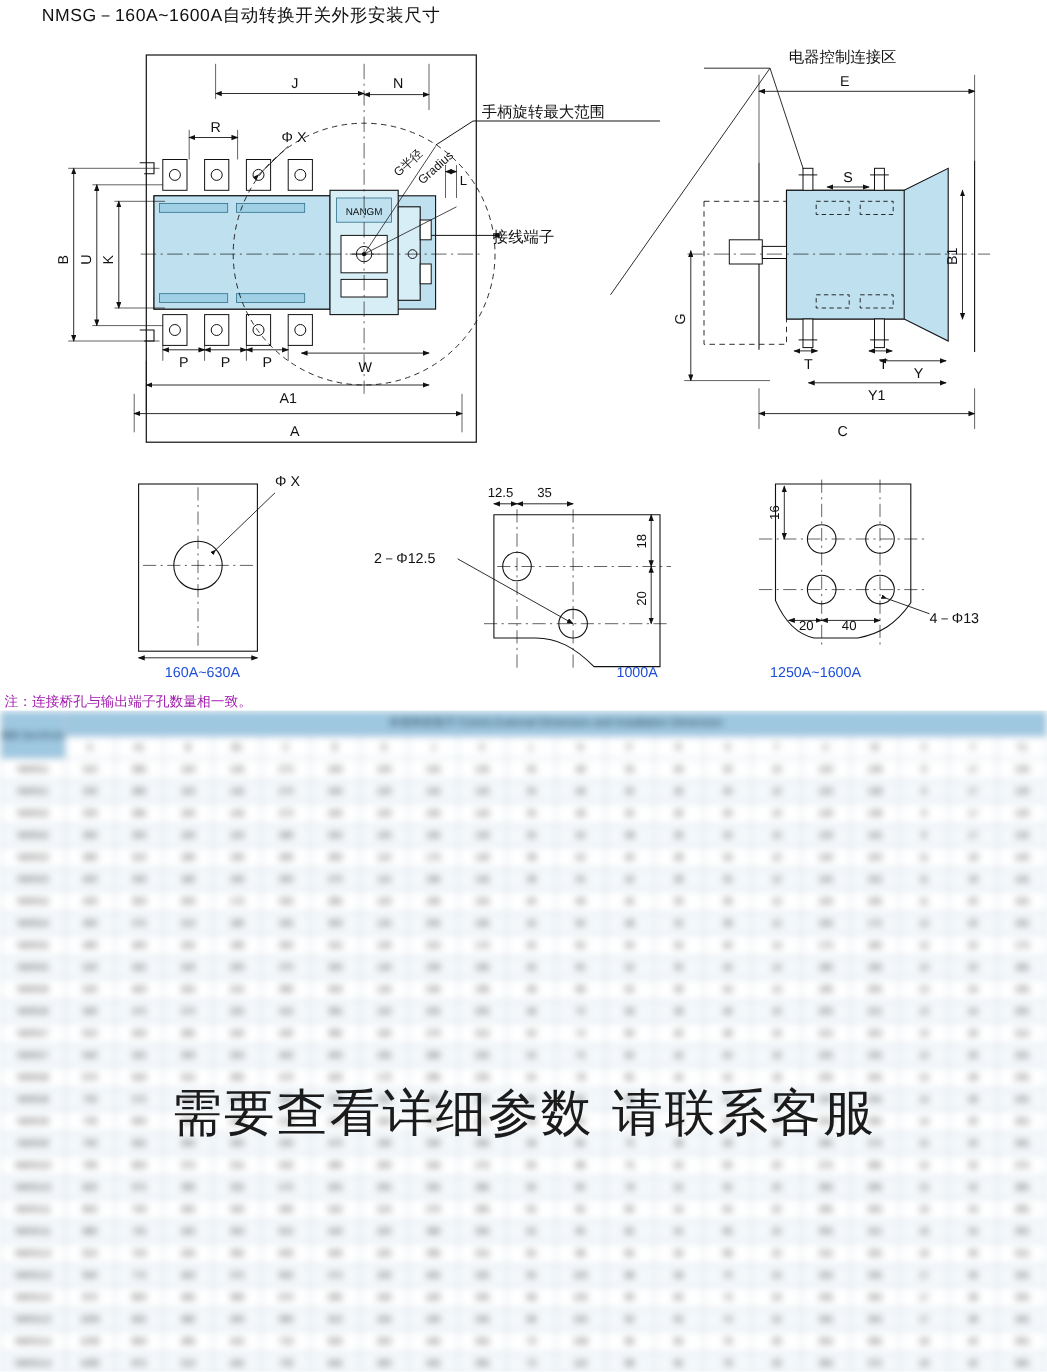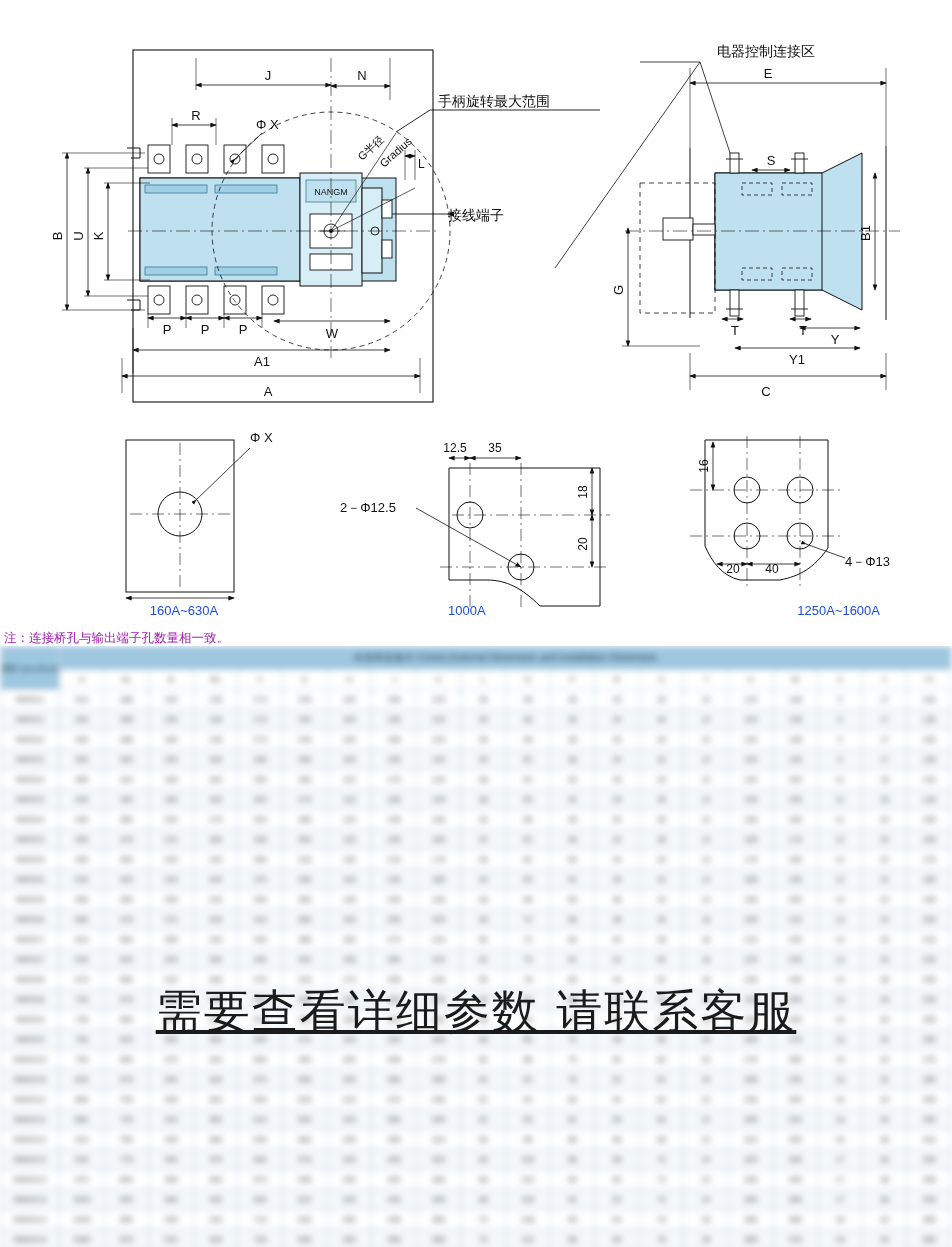--- a/index.html
+++ b/index.html
@@ -59,31 +59,33 @@
   }
   table.spec thead tr.sub th{background:#ffffff;color:#333;height:19px;}
   table.spec tbody tr:nth-child(odd) td{background:#ffffff;}
   table.spec tbody tr:nth-child(even) td{background:#f4f8fb;}
   .head-main{font-size:10px;line-height:12px;}
   .overlay-text{
     position:absolute;left:0;top:335px;width:952px;
     text-align:center;font-size:46px;color:#1b1b1b;
     letter-spacing:2px;white-space:nowrap;
     font-family:"DejaVu Sans","Liberation Sans",sans-serif;
-    text-decoration:underline;
   }
 
   
   svg text{font-family:"Liberation Sans","DejaVu Sans",sans-serif;fill:#111;}
 </style>
 </head>
 <body>
 
 <div class="page">
 
+  <div class="header-band">
+    <div class="header-title">NMSG－160A~1600A自动转换开关外形安装尺寸</div>
+  </div>
 
   <div class="drawing">
     <svg class="dwg" width="952" height="600" viewBox="0 0 952 600">
       <defs>
         <marker id="ar" markerWidth="8" markerHeight="8" refX="7" refY="3" orient="auto">
           <path d="M0,0 L8,3 L0,6 z" fill="#111"></path>
         </marker>
         <marker id="arS" markerWidth="7" markerHeight="7" refX="6" refY="2.5" orient="auto">
           <path d="M0,0 L7,2.5 L0,5 z" fill="#111"></path>
         </marker>
@@ -335,22 +337,22 @@
       <text x="708" y="438" font-size="12" text-anchor="middle" transform="rotate(-90 708 438)">16</text>
       <line x1="717" y1="536" x2="747" y2="536" stroke="#111" stroke-width="0.8" marker-start="url(#arE)" marker-end="url(#ar)"></line>
       <text x="733" y="545" font-size="12" text-anchor="middle">20</text>
       <line x1="747" y1="536" x2="800" y2="536" stroke="#111" stroke-width="0.8" marker-start="url(#arE)" marker-end="url(#ar)"></line>
       <text x="772" y="545" font-size="12" text-anchor="middle">40</text>
       <line x1="806" y1="516" x2="845" y2="530" stroke="#111" stroke-width="0.8" marker-start="url(#arS)"></line>
       <text x="845" y="538" font-size="13">4－Φ13</text>
     </svg>
 
     <div class="caption" style="left:128px;top:575px;width:112px;text-align:center;">160A~630A</div>
-    <div class="caption" style="left:448px;top:575px;width:150px;text-align:left;">1000A</div>
-    <div class="caption" style="left:700px;top:575px;width:180px;text-align:right;">1250A~1600A</div>
+    <div class="caption" style="left:448px;top:575px;width:150px;text-align:right;">1000A</div>
+    <div class="caption" style="left:700px;top:575px;width:180px;text-align:left;">1250A~1600A</div>
   </div>
 
   <div class="note">注：连接桥孔与输出端子孔数量相一致。</div>
 
   <div class="table-wrap">
     <div class="table-blur">
       <table class="spec">
         <thead>
           <tr>
             <th rowspan="2" style="width:58px;">规格

